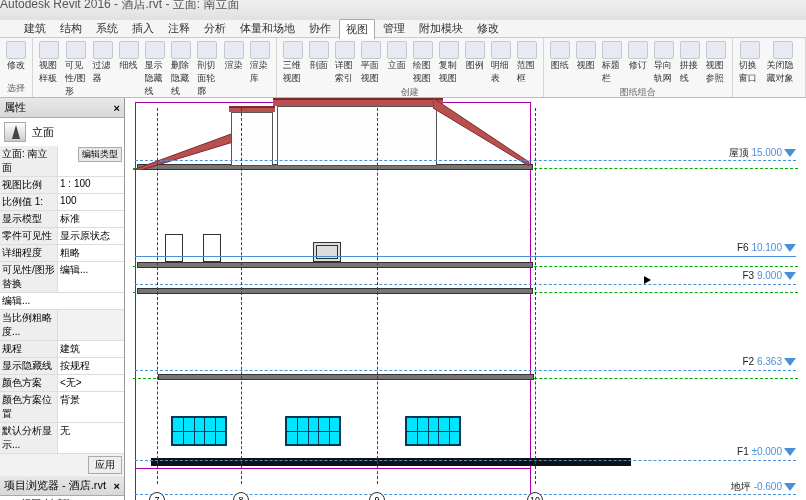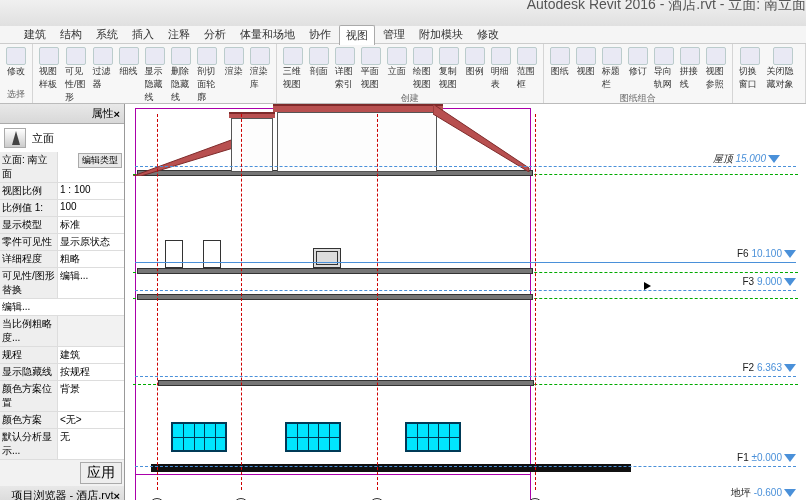--- a/index.html
+++ b/index.html
@@ -1,39 +1,39 @@
 <!DOCTYPE html>
 <html><head>
 <meta charset="utf-8">
 <style>
 * { margin: 0; padding: 0; box-sizing: border-box; font-family: "Microsoft YaHei", Arial, sans-serif; }
 body { width: 806px; height: 500px; overflow: hidden; background: #fff; font-size: 11px; }
-.titlebar { height: 26px; background: linear-gradient(#f0f0f0,#e0e0e0); font-size: 14px; color: #555; text-align: right; line-height: 8px; overflow: hidden; }
+.titlebar { height: 20px; background: linear-gradient(#f0f0f0,#e0e0e0); font-size: 12px; color: #555; text-align: left; line-height: 8px; overflow: hidden; }
 .menubar { height: 18px; background: #f5f5f5; border-bottom: 1px solid #ccc; display: flex; align-items: center; padding-left: 18px; gap: 2px; font-size: 11px; color: #333; }
 .menubar .tab { padding: 2px 6px; cursor: default; }
 .menubar .tab.active { background: #fff; border: 1px solid #aaa; border-bottom: none; border-radius: 2px 2px 0 0; }
 .ribbon { height: 60px; background: #f7f7f7; border-bottom: 1px solid #bbb; display: flex; overflow: hidden; }
 .ribbon-group { border-right: 1px solid #d5d5d5; padding: 2px 4px; display: flex; flex-direction: column; justify-content: space-between; }
 .ribbon-group .items { display: flex; gap: 2px; }
 .ribbon-btn { display: flex; flex-direction: column; align-items: center; font-size: 9px; color: #333; padding: 1px 2px; }
 .ribbon-btn .ico { width: 20px; height: 18px; background: #e9e9f4; border: 1px solid #bcc; border-radius: 2px; position: relative; }
 .ribbon-group .glabel { font-size: 9px; color: #666; text-align: center; }
 .main { display: flex; height: calc(500px - 86px); }
 .left { width: 125px; display: flex; flex-direction: column; background: #f2f2f2; border-right: 1px solid #999; }
-.panel-title { background: linear-gradient(#e8e8e8,#d8d8d8); border-bottom: 1px solid #aaa; font-size: 11px; padding: 2px 4px; display: flex; justify-content: flex-end; align-items: center; }
+.panel-title { background: linear-gradient(#e8e8e8,#d8d8d8); border-bottom: 1px solid #aaa; font-size: 11px; padding: 2px 4px; display: flex; justify-content: space-between; align-items: center; }
 .panel-title .x { font-weight: bold; cursor: pointer; }
 .props .row { display: flex; font-size: 10px; border-bottom: 1px solid #ddd; }
 .props .row .k { width: 58px; padding: 1px 2px; background: #eee; border-right: 1px solid #ddd; overflow: hidden; }
 .props .row .v { flex: 1; padding: 1px 2px; background: #fff; overflow: hidden; }
 .props .v .btn { background: #e8e8e8; border: 1px solid #aaa; font-size: 9px; padding: 0 3px; float: right; }
 .props .head { display: flex; align-items: center; padding: 4px; background: #fff; }
 .props .head .ico { width: 22px; height: 20px; background: linear-gradient(#fff,#ccc); border: 1px solid #aaa; margin-right: 6px; position: relative; }
 .props .head .ico::after { content: ""; position: absolute; left: 7px; top: 2px; width: 0; height: 0; border-left: 4px solid transparent; border-right: 4px solid transparent; border-bottom: 14px solid #444; }
 .apply-row { display: flex; justify-content: flex-end; padding: 2px; }
-.apply-row button { font-size: 14px; padding: 1px 6px; background: #eee; border: 1px solid #aaa; }
+.apply-row button { font-size: 10px; padding: 1px 6px; background: #eee; border: 1px solid #aaa; }
 .browser { flex: 1; background: #fff; overflow: hidden; font-size: 10px; }
 .browser .node { padding: 1px 2px 1px 10px; white-space: nowrap; }
 .canvas { flex: 1; position: relative; background: #fff; overflow: hidden; }
 .sky { position: absolute; inset: 0; background: #fff; }
 .sec-line { position: absolute; background: #a0a; height: 1px; }
 .sec-line.v { width: 1px; height: 100%; }
 .floor-slab { position: absolute; background: #767676; border: 1px solid #333; }
 .level-line { position: absolute; height: 0; border-top: 1px solid #4a90d9; left: 10px; right: 10px; }
 .level-line.dash { border-top: 1px dashed #4a90d9; }
 .level-label { position: absolute; font-size: 10px; color: #222; }
@@ -263,26 +263,26 @@
           </div>
           <div class="row">
             <div class="k">规程</div>
             <div class="v">建筑</div>
           </div>
           <div class="row">
             <div class="k">显示隐藏线</div>
             <div class="v">按规程</div>
           </div>
           <div class="row">
+            <div class="k">颜色方案</div>
+            <div class="v">&lt;无&gt;</div>
+          </div>
+          <div class="row">
             <div class="k">颜色方案位置</div>
             <div class="v">背景</div>
-          </div>
-          <div class="row">
-            <div class="k">颜色方案</div>
-            <div class="v">&lt;无&gt;</div>
           </div>
           <div class="row">
             <div class="k">默认分析显示...</div>
             <div class="v">无</div>
           </div>
         </div>
       <div class="apply-row">
           <button>应用</button>
         </div>
     </div>
@@ -348,21 +348,21 @@
         <div style="position: absolute; top: 0px; bottom: 0px; left: 40%; width: 1px; background: rgb(0, 58, 87);"></div>
         <div style="position: absolute; top: 0px; bottom: 0px; left: 60%; width: 1px; background: rgb(0, 58, 87);"></div>
         <div style="position: absolute; top: 0px; bottom: 0px; left: 80%; width: 1px; background: rgb(0, 58, 87);"></div>
         <div style="position: absolute; left: 0px; right: 0px; top: 50%; height: 1px; background: rgb(0, 58, 87);"></div>
       </div>
 
     <div class="dark-band" style="left:26px; top:360px; width:480px; height:8px;"></div>
 
     <div id="levels">
         <div class="level-line dash" style="top: 62px;"></div>
-        <div class="level-label" style="top: 48px; right: 26px; font-style: italic;"><span>屋顶</span> <span class="dim">15.000</span><span class="tri"></span></div>
+        <div class="level-label" style="top: 48px; right: 10px;"><span>屋顶</span> <span class="dim">15.000</span><span class="tri"></span></div>
         <div class="level-line" style="top: 158px;"></div>
         <div class="level-label" style="top: 144px; right: 10px;"><span>F6</span> <span class="dim">10.100</span><span class="tri"></span></div>
         <div class="level-line dash" style="top: 186px;"></div>
         <div class="level-label" style="top: 172px; right: 10px;"><span>F3</span> <span class="dim">9.000</span><span class="tri"></span></div>
         <div class="level-line dash" style="top: 272px;"></div>
         <div class="level-label" style="top: 258px; right: 10px;"><span>F2</span> <span class="dim">6.363</span><span class="tri"></span></div>
         <div class="level-line dash" style="top: 362px;"></div>
         <div class="level-label" style="top: 348px; right: 10px;"><span>F1</span> <span class="dim">±0.000</span><span class="tri"></span></div>
         <div class="level-line dash" style="top: 396px;"></div>
         <div class="level-label" style="top: 382px; right: 10px;"><span>地坪</span> <span class="dim">-0.600</span><span class="tri"></span></div>

